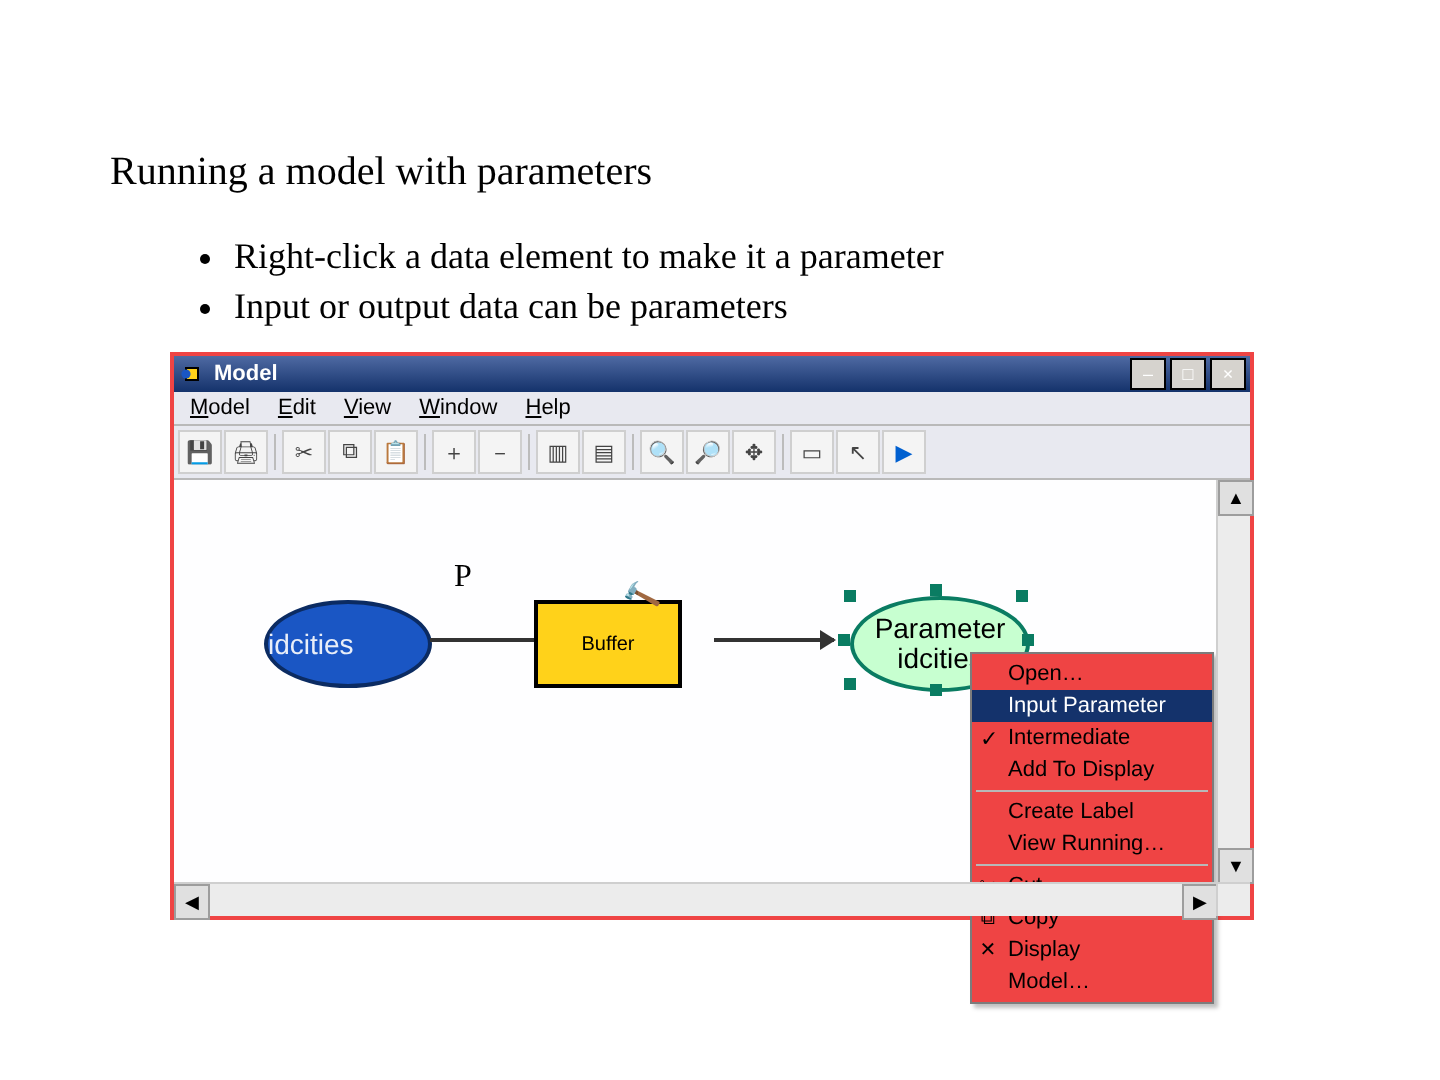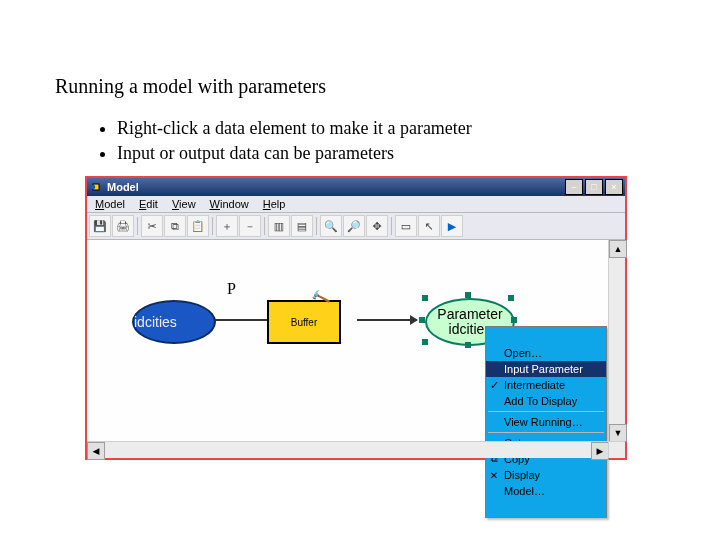--- a/index.html
+++ b/index.html
@@ -27,21 +27,21 @@
   .sbtn{width:16px;height:16px;background:#e0e0e0;border:1px solid #9d9d9d;font-size:9px;display:flex;align-items:center;justify-content:center}
   .corner{position:absolute;right:0;bottom:0;width:16px;height:16px;background:#ececec;border-left:1px solid #cfcfcf;border-top:1px solid #cfcfcf}
   
   .node-ellipse{position:absolute;border-radius:50%;display:flex;align-items:center;justify-content:flex-start;font-size:14px}
   .node-rect{position:absolute;display:flex;align-items:center;justify-content:center;font-size:10px}
   .sel-handle{position:absolute;width:6px;height:6px;background:#0a7c62}
   .arrow{position:absolute;height:2px;background:#333}
   .arrow:after{content:"";position:absolute;right:-6px;top:-4px;border:5px solid transparent;border-left:8px solid #333}
   .p-label{position:absolute;font-family:"Times New Roman",serif;font-size:16px}
   
-  .ctx{position:absolute;background:#0ea5e9;border:1px solid #7c7c7c;box-shadow:2px 2px 2px rgba(0,0,0,.25);font-size:11px;padding:18px 0;width:120px}
+  .ctx{position:absolute;background:#ef4444;border:1px solid #7c7c7c;box-shadow:2px 2px 2px rgba(0,0,0,.25);font-size:11px;padding:2px 0;width:120px}
   .ctx .item{padding:2px 6px 2px 18px;position:relative;white-space:nowrap}
   .ctx .item.sel{background:#14326b;color:#fff}
   .ctx .sep{height:1px;background:#b8b8b8;margin:2px 2px}
   .ctx .chk:before{content:"✓";position:absolute;left:4px}
   .ctx .ico{position:absolute;left:2px;width:12px;height:12px;display:flex;align-items:center;justify-content:center;font-size:10px}
 </style>
 </head>
 <body>
 
 <div class="slide">
@@ -126,20 +126,21 @@
       <div class="sel-handle" style="left:421px;top:99px"></div>
       <div class="sel-handle" style="left:332px;top:77px"></div>
       <div class="sel-handle" style="left:424px;top:77px"></div>
 
       <div class="ctx" style="left:398px;top:86px">
         <div class="item">Open…</div>
         <div class="item sel">Input Parameter</div>
         <div class="item chk">Intermediate</div>
         <div class="item">Add To Display</div>
         <div class="sep"></div>
+        <div class="item">Create Label</div>
         <div class="item">View Running…</div>
         <div class="sep"></div>
         <div class="item"><span class="ico">✂</span><span>Cut</span></div>
         <div class="item"><span class="ico">⧉</span><span>Copy</span></div>
         <div class="item"><span class="ico">✕</span><span>Display</span></div>
         <div class="item">Model…</div>
       </div>
 
       <div class="vscroll">
         <div class="sbtn">▲</div>

